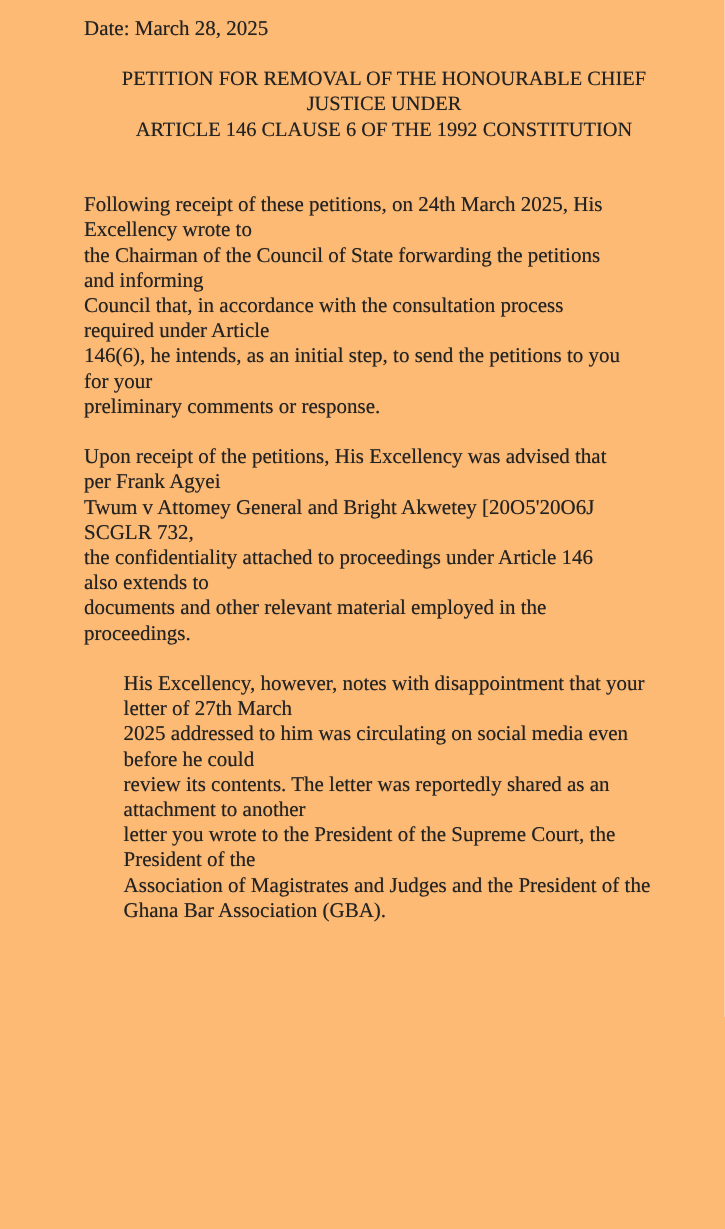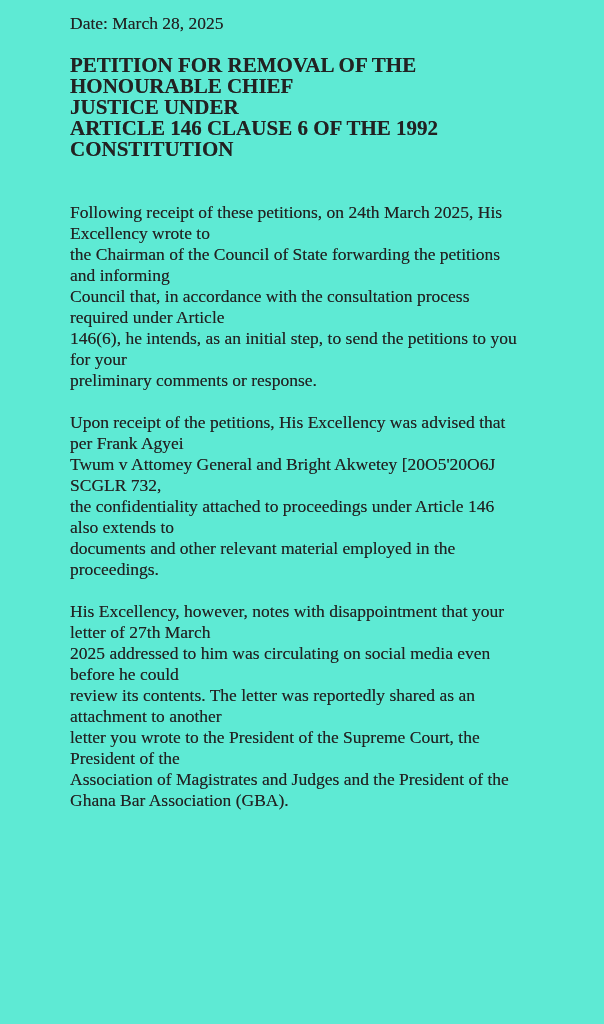--- a/index.html
+++ b/index.html
@@ -5,46 +5,48 @@
   html, body {
     margin: 0;
     padding: 0;
     background: #f6f6f6;
   }
   .page {
     position: relative;
     width: 604px;
     height: 1024px;
     margin: 0 auto;
-    background: #5eead4;
+    background: #fdba74;
     box-sizing: border-box;
     padding: 13px 34px 0 70px;
     overflow: hidden;
     font-family: "Liberation Serif", "DejaVu Serif", serif;
     font-size: 17.5px;
     line-height: 21px;
     color: #222222;
     text-shadow: 0 0 0.6px rgba(40,40,40,0.55);
   }
   .date-line {
     margin: 0 0 21px 0;
     white-space: nowrap;
   }
   .doc-title {
     margin: 0 0 42px 0;
-    font-weight: bold;
-    font-size: 21px;
+    font-weight: normal;
+    font-size: 17px;
     line-height: 21px;
+    text-align: center;
   }
   .para {
     margin: 0 0 21px 0;
     max-width: 470px;
   }
   .para:last-child {
     margin-bottom: 0;
+    margin-left: 33px;
   }
   sup {
     font-size: 0.6em;
     line-height: 0;
     vertical-align: super;
   }
 </style>
 </head>
 <body>
 

